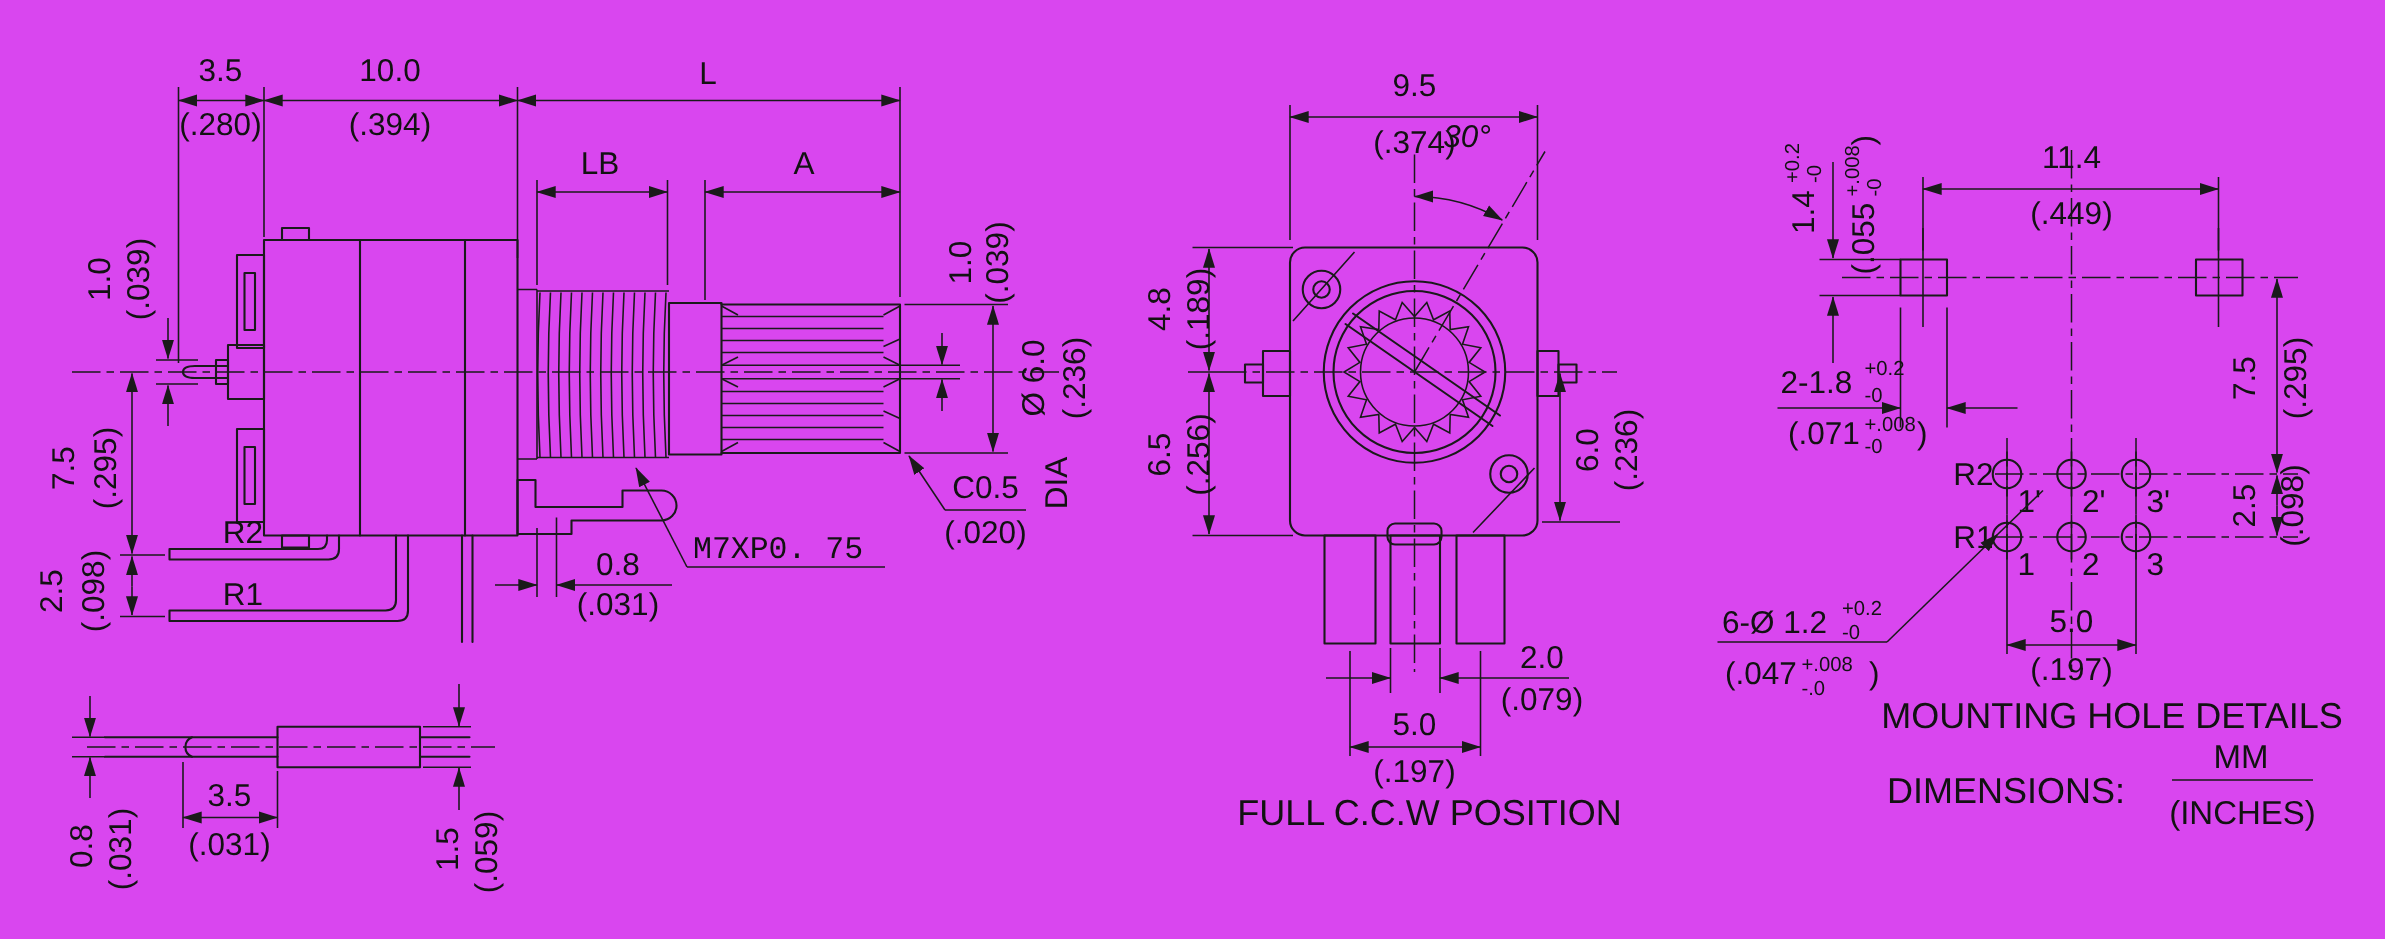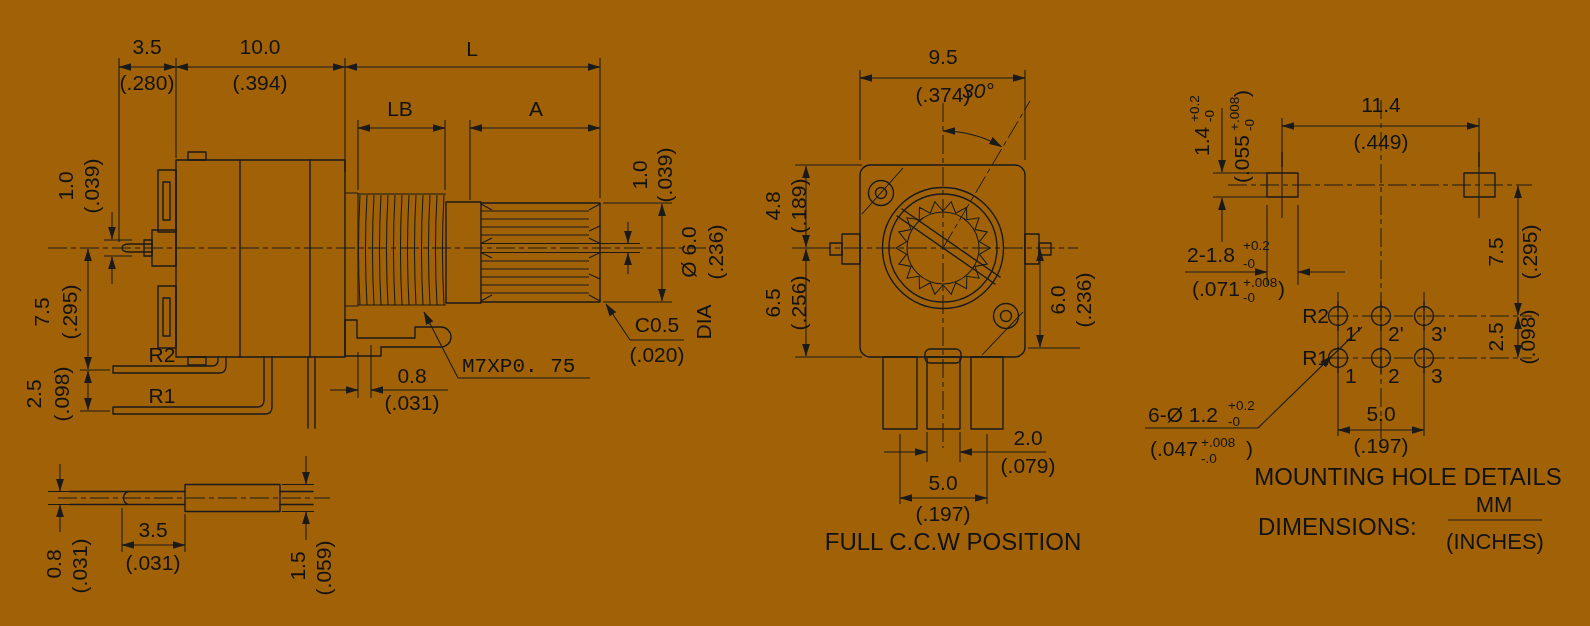--- a/index.html
+++ b/index.html
@@ -1,16 +1,16 @@
 <!DOCTYPE html>
 <html><head>
 <meta charset="utf-8">
 <style>
   html,body{margin:0;padding:0;background:#ffffff;}
-  #stage{width:1590px;height:626px;background:#a16207;position:relative;overflow:hidden;}
+  #stage{width:1590px;height:626px;background:#d946ef;position:relative;overflow:hidden;}
   svg{display:block;}
   .o  {fill:none;stroke:#1a1a1a;stroke-width:1.4;stroke-linejoin:round;stroke-linecap:round;}
   .t  {fill:none;stroke:#1a1a1a;stroke-width:1.05;stroke-linecap:butt;}
   .cl {fill:none;stroke:#1a1a1a;stroke-width:1;stroke-dasharray:19 4 5 4;}
   .dim{font-family:"Liberation Sans",sans-serif;font-size:21px;fill:#121212;}
   .sm {font-family:"Liberation Sans",sans-serif;font-size:13.5px;fill:#121212;}
   .cap{font-family:"Liberation Sans",sans-serif;font-size:24px;fill:#121212;}
   .cap2{font-family:"Liberation Sans",sans-serif;font-size:22px;fill:#121212;}
   .mono{font-family:"Liberation Mono",monospace;font-size:21px;fill:#121212;}
   .it {font-style:italic;}

